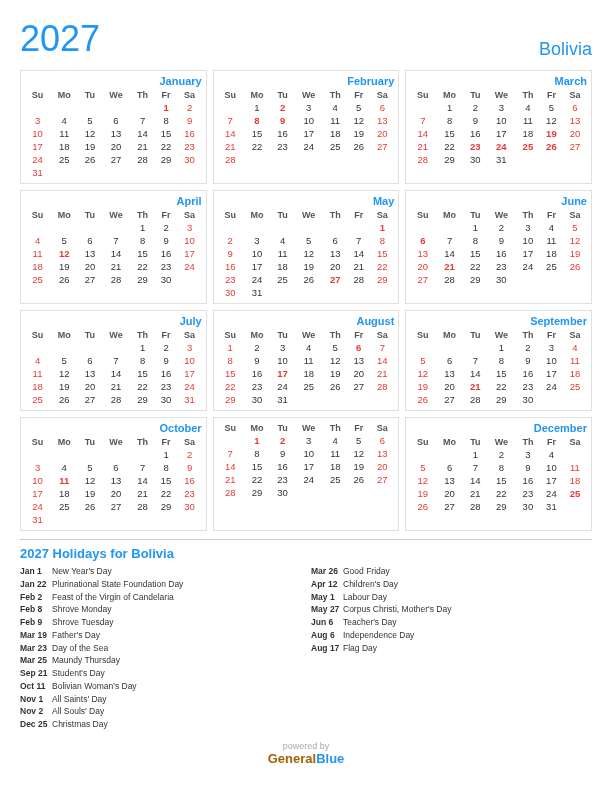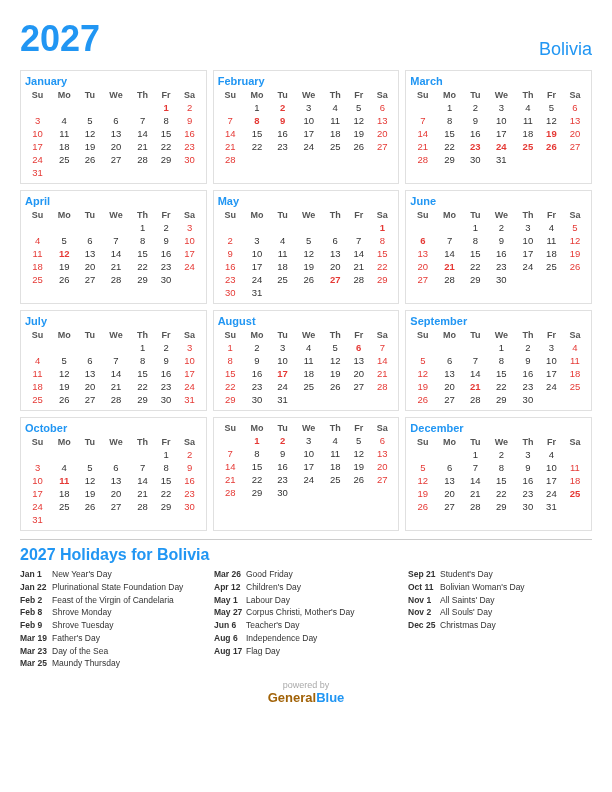--- a/index.html
+++ b/index.html
@@ -16,39 +16,39 @@
       padding: 18px 20px 12px 20px;
     }
     .header {
       display: flex;
       justify-content: space-between;
       align-items: flex-end;
       margin-bottom: 10px;
     }
     .year-title {
       font-size: 36px;
-      font-weight: bold;
+      font-weight: normal;
       color: #2196F3;
     }
     .country-title {
       font-size: 18px;
       color: #2196F3;
       font-weight: normal;
     }
     .calendars-grid {
       display: grid;
       grid-template-columns: 1fr 1fr 1fr;
       gap: 6px;
     }
     .month-block {
       border: 1px solid #e0e0e0;
       padding: 4px 4px 4px 4px;
     }
     .month-name {
-      text-align: left;
+      text-align: right;
       font-weight: bold;
       color: #2196F3;
       font-size: 11px;
       margin-bottom: 2px;
     }
     .cal-table {
       width: 100%;
       border-collapse: collapse;
     }
     .cal-table th {
@@ -67,27 +67,27 @@
     .cal-table td.sun { color: #e53935; }
     .cal-table td.sat { color: #e53935; }
     .cal-table td.holiday { color: #e53935; font-weight: bold; }
     .holidays-section {
       margin-top: 8px;
       border-top: 1px solid #ccc;
       padding-top: 6px;
     }
     .holidays-title {
       color: #2196F3;
-      font-size: 16px;
+      font-size: 13px;
       font-weight: bold;
       margin-bottom: 4px;
     }
     .holidays-columns {
       display: grid;
-      grid-template-columns: 1fr 1fr 1fr;
+      grid-template-columns: 1fr 1fr;
       gap: 0 10px;
     }
     .holiday-item {
       font-size: 8.5px;
       color: #333;
       line-height: 1.5;
     }
     .holiday-item .hdate {
       font-weight: bold;
       display: inline-block;

